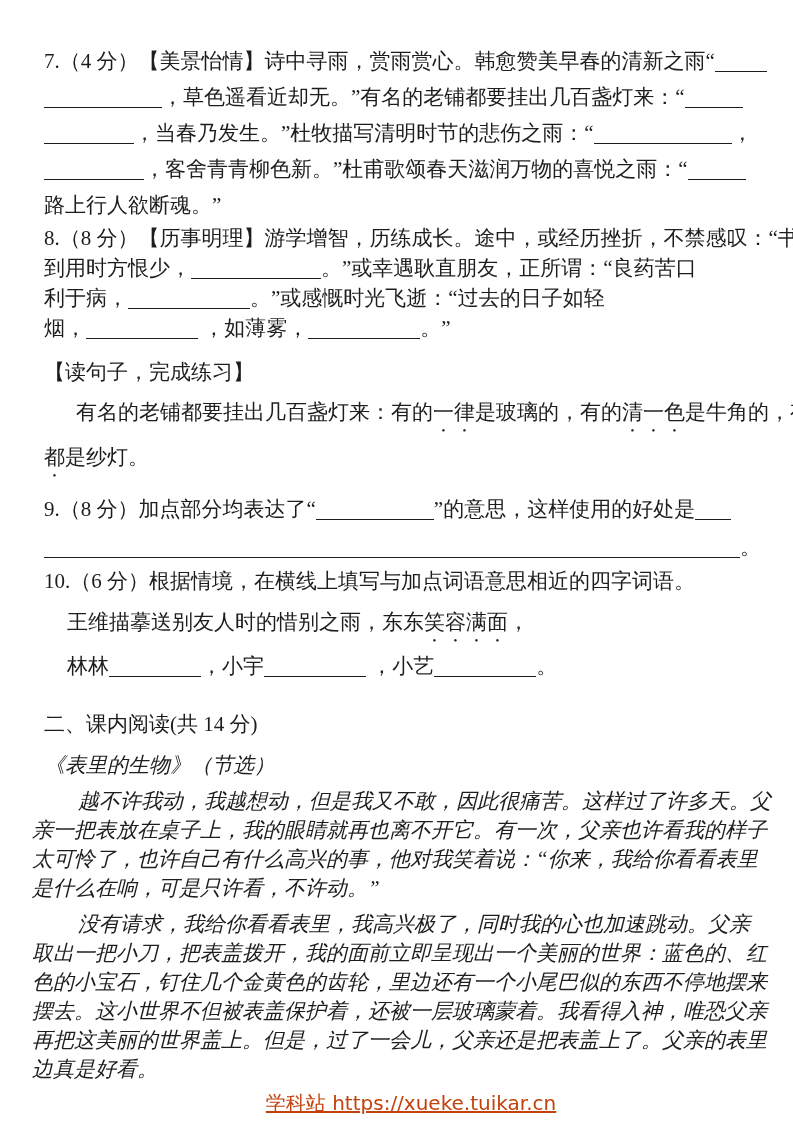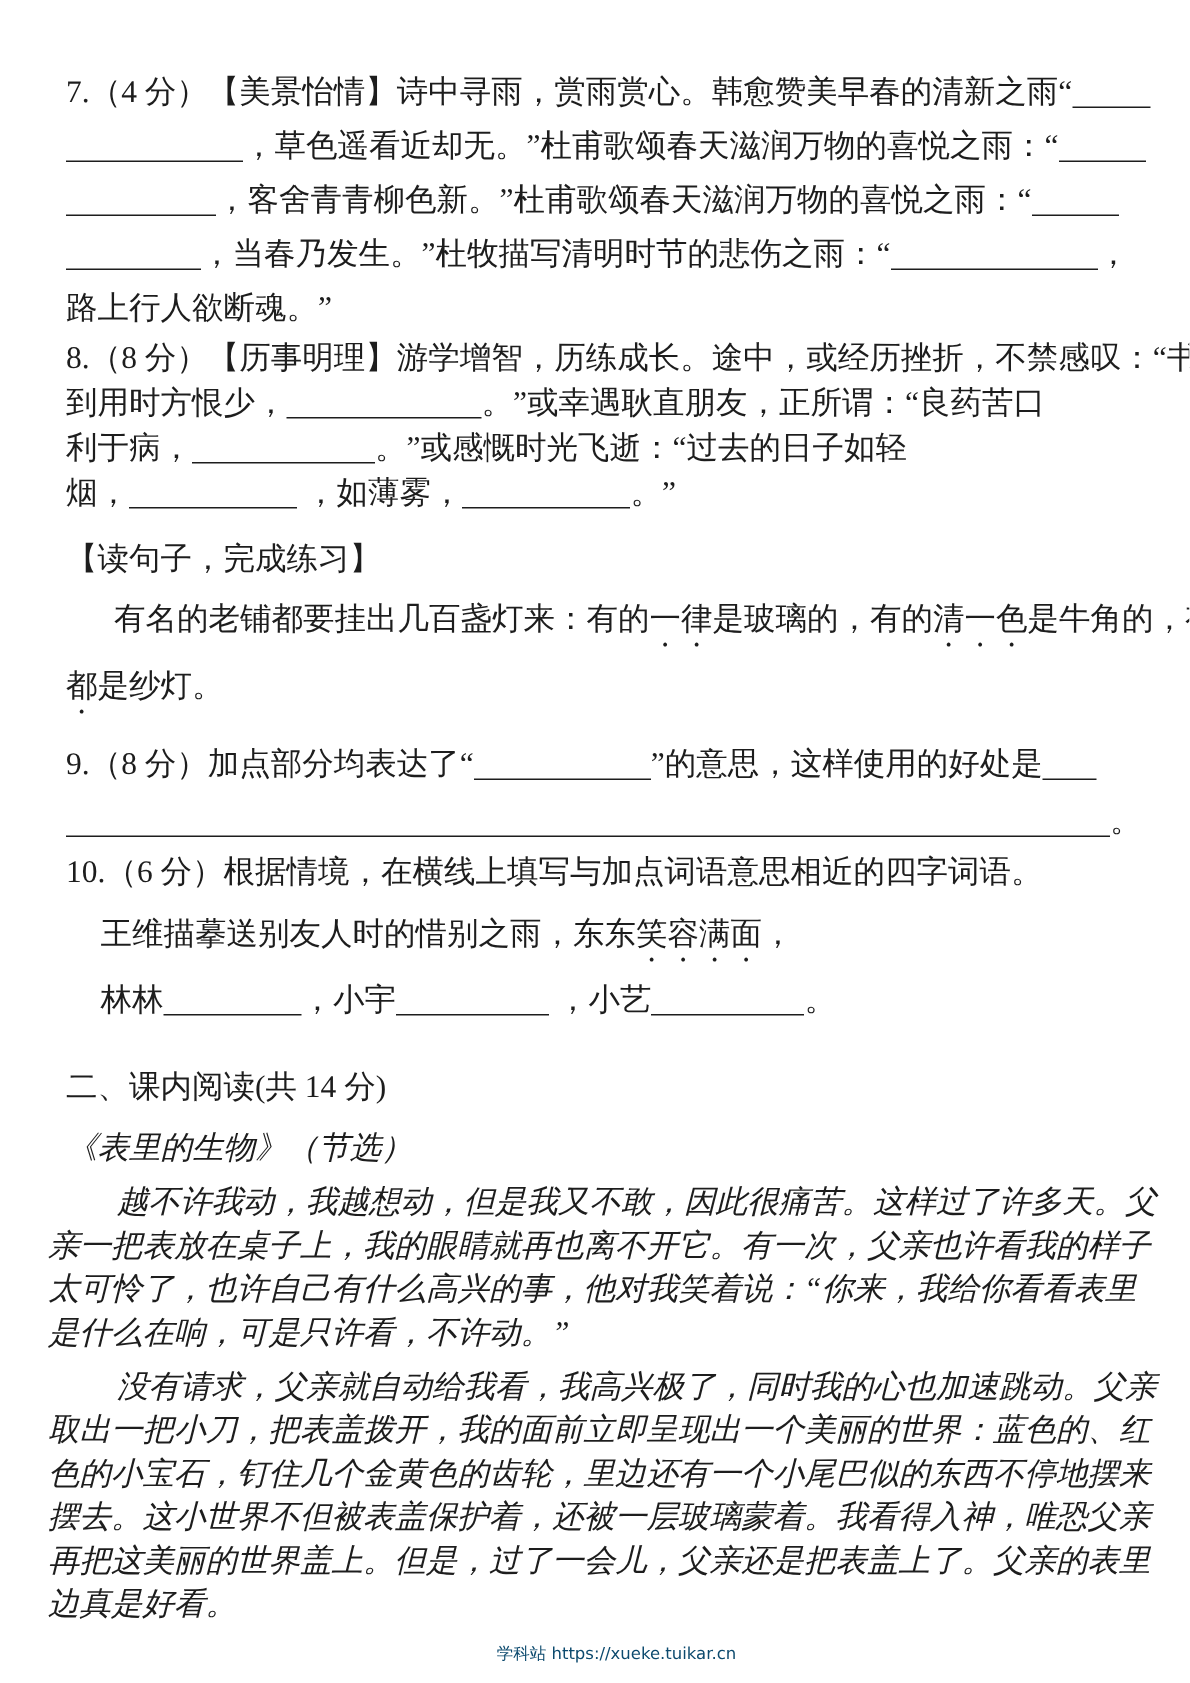--- a/index.html
+++ b/index.html
@@ -47,35 +47,36 @@
     text-align:left;
   }
   .passage{margin-left:-12px;margin-top:7px;}
   .passage .tline{line-height:29px;}
   .passage .tline:first-child{padding-left:46px;}
   .kai{font-style:italic;}
   .footer{
     margin-top:8px;
     text-align:center;
     font-family:"DejaVu Sans","Liberation Sans",sans-serif;
-    font-size:11px;
-    color:#0c4a6e;
+    font-size:20px;
+    color:#c2410c;
     line-height:22px;
+    text-decoration:underline;
   }
 </style>
 </head>
 <body>
 
 <div class="page">
 
   <div class="q7">
       <div class="tline"><span>7.（4 分）【美景怡情】诗中寻雨，赏雨赏心。韩愈赞美早春的清新之雨“</span><span class="blank" style="width: 52px;"></span></div>
-      <div class="tline"><span class="blank" style="width: 118px;"></span><span>，草色遥看近却无。”杜甫歌颂春天滋润万物的喜悦之雨：“</span><span class="blank" style="width: 58px;"></span></div>
+      <div class="tline"><span class="blank" style="width: 118px;"></span><span>，草色遥看近却无。”有名的老铺都要挂出几百盏灯来：“</span><span class="blank" style="width: 58px;"></span></div>
+      <div class="tline"><span class="blank" style="width: 90px;"></span><span>，当春乃发生。”杜牧描写清明时节的悲伤之雨：“</span><span class="blank" style="width: 138px;"></span><span>，</span></div>
       <div class="tline"><span class="blank" style="width: 100px;"></span><span>，客舍青青柳色新。”杜甫歌颂春天滋润万物的喜悦之雨：“</span><span class="blank" style="width: 58px;"></span></div>
-      <div class="tline"><span class="blank" style="width: 90px;"></span><span>，当春乃发生。”杜牧描写清明时节的悲伤之雨：“</span><span class="blank" style="width: 138px;"></span><span>，</span></div>
       <div class="tline"><span>路上行人欲断魂。”</span></div>
     </div>
 
   <div class="q8">
       <div class="tline"><span>8.（8 分）【历事明理】游学增智，历练成长。途中，或经历挫折，不禁感叹：“书</span></div>
       <div class="tline"><span>到用时方恨少，</span><span class="blank" style="width: 130px;"></span><span>。”或幸遇耿直朋友，正所谓：“良药苦口</span></div>
       <div class="tline"><span>利于病，</span><span class="blank" style="width: 122px;"></span><span>。”或感慨时光飞逝：“过去的日子如轻</span></div>
       <div class="tline"><span>烟，</span><span class="blank" style="width: 112px;"></span><span> ，如薄雾，</span><span class="blank" style="width: 112px;"></span><span>。”</span></div>
     </div>
 
@@ -109,21 +110,21 @@
   <div class="ptitle kai">《表里的生物》（节选）</div>
 
   <div class="passage kai">
       <div class="tline"><span>越不许我动，我越想动，但是我又不敢，因此很痛苦。这样过了许多天。父</span></div>
       <div class="tline"><span>亲一把表放在桌子上，我的眼睛就再也离不开它。有一次，父亲也许看我的样子</span></div>
       <div class="tline"><span>太可怜了，也许自己有什么高兴的事，他对我笑着说：“你来，我给你看看表里</span></div>
       <div class="tline"><span>是什么在响，可是只许看，不许动。”</span></div>
     </div>
 
   <div class="passage kai">
-      <div class="tline"><span>没有请求，父亲就自动给我看，我高兴极了，同时我的心也加速跳动。父亲</span></div>
+      <div class="tline"><span>没有请求，我给你看看表里，我高兴极了，同时我的心也加速跳动。父亲</span></div>
       <div class="tline"><span>取出一把小刀，把表盖拨开，我的面前立即呈现出一个美丽的世界：蓝色的、红</span></div>
       <div class="tline"><span>色的小宝石，钉住几个金黄色的齿轮，里边还有一个小尾巴似的东西不停地摆来</span></div>
       <div class="tline"><span>摆去。这小世界不但被表盖保护着，还被一层玻璃蒙着。我看得入神，唯恐父亲</span></div>
       <div class="tline"><span>再把这美丽的世界盖上。但是，过了一会儿，父亲还是把表盖上了。父亲的表里</span></div>
       <div class="tline"><span>边真是好看。</span></div>
     </div>
 
   <div class="footer">学科站 https://xueke.tuikar.cn</div>
 
 </div>

